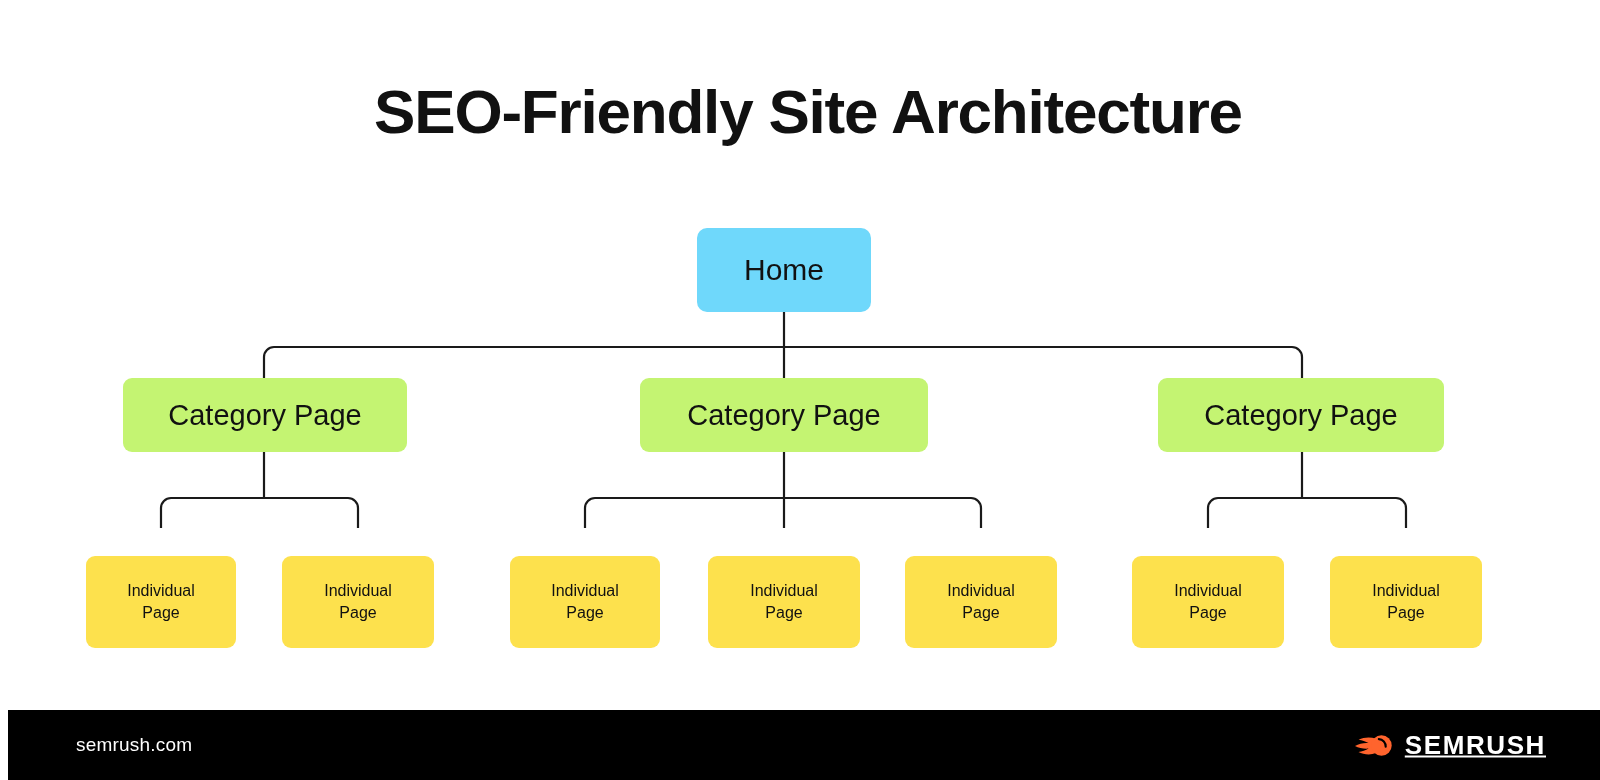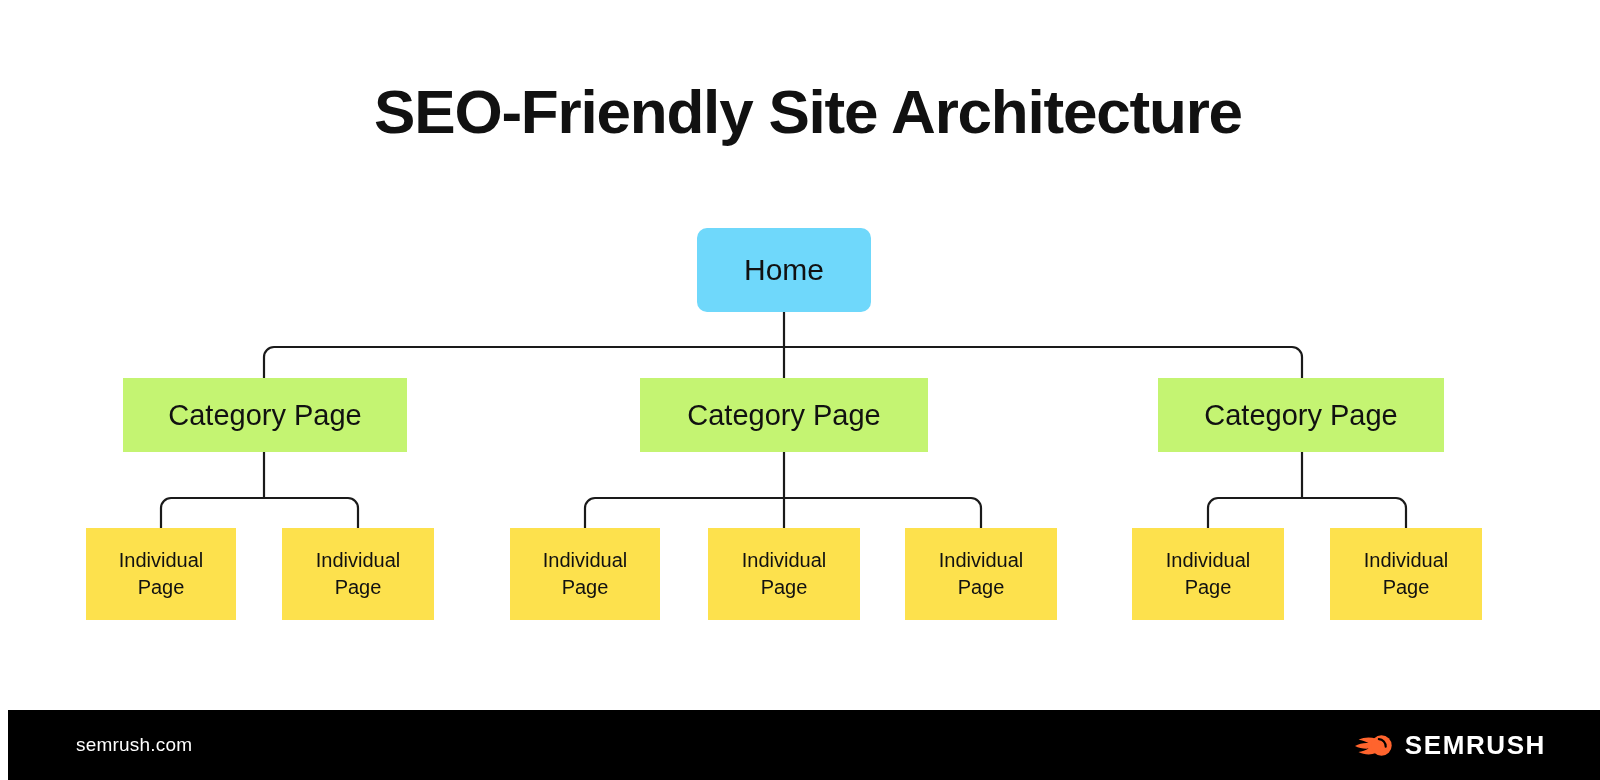--- a/index.html
+++ b/index.html
@@ -39,38 +39,39 @@
   
   .node {
     position: absolute;
     box-sizing: border-box;
     display: flex;
     align-items: center;
     justify-content: center;
     text-align: center;
     color: #111111;
     font-family: "Liberation Sans", sans-serif;
-    border-radius: 0;
+    border-radius: 9px;
   }
   .node-label {
     display: block;
     width: 100%;
     white-space: pre-line;
   }
 
   .node.home {
     font-size: 30px;
     border-radius: 10px;
   }
   .node.category {
     font-size: 29px;
   }
   .node.individual {
-    font-size: 20px;
+    font-size: 16px;
     line-height: 1.35;
+    margin-top: 28px;
   }
 
   
   .footer-bar {
     position: absolute;
     left: 8px;
     bottom: 0;
     width: 1600px;
     height: 70px;
     background: #000000;
@@ -93,20 +94,21 @@
     display: flex;
     align-items: center;
     gap: 10px;
   }
   .footer-logo-text {
     color: #ffffff;
     font-size: 26px;
     font-weight: bold;
     letter-spacing: 1.6px;
     font-family: "Liberation Sans", sans-serif;
+    text-decoration: underline;
   }
   .logo-mark {
     display: block;
   }
 </style>
 </head>
 <body>
 
 <svg id="canvas" viewBox="0 0 1600 780" xmlns="http://www.w3.org/2000/svg" aria-hidden="true">
   <g fill="none" stroke="#1a1a1a" stroke-width="2.2" stroke-linecap="butt">

